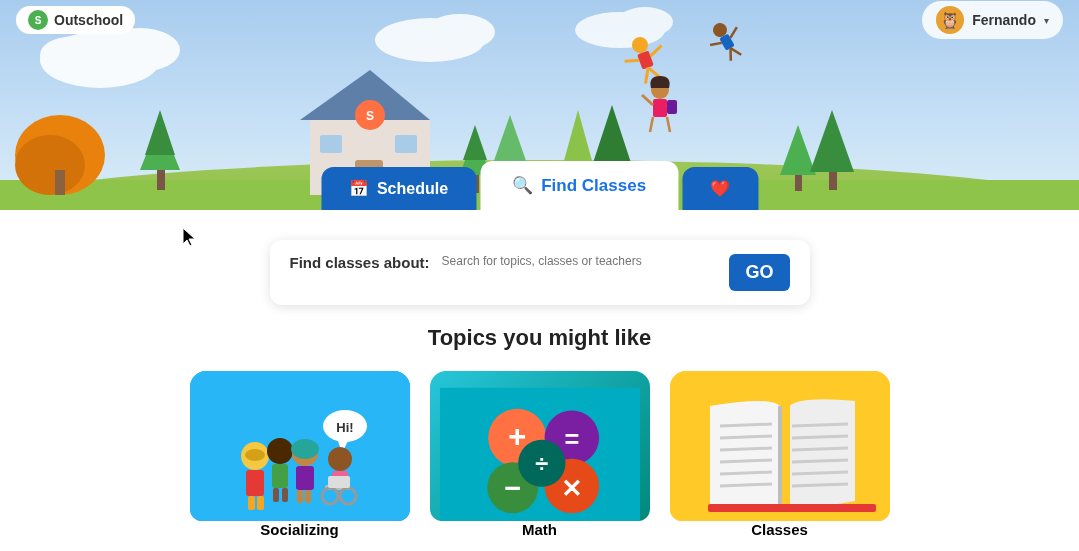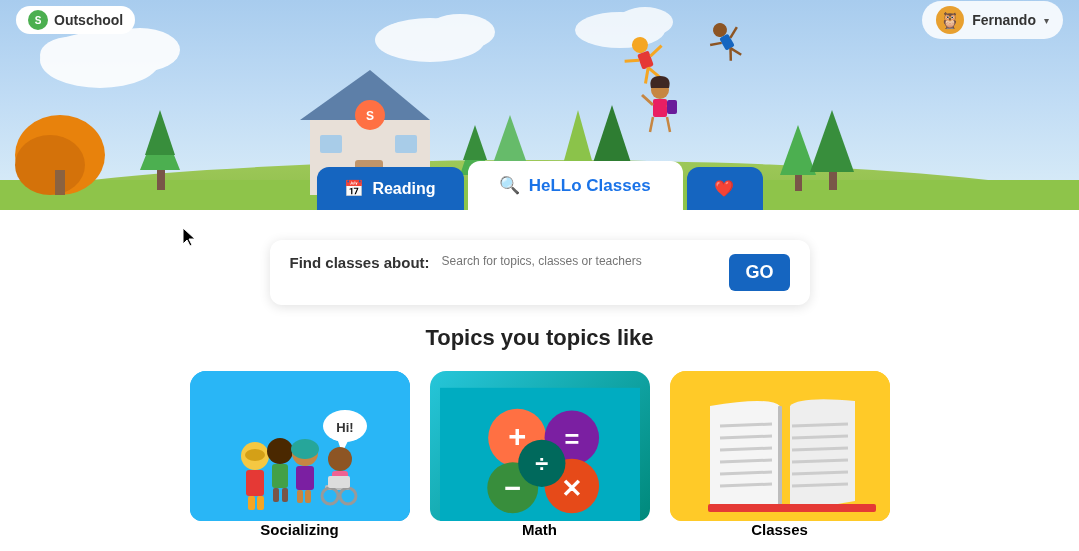--- a/index.html
+++ b/index.html
@@ -377,42 +377,42 @@
       <div class="avatar">🦉</div>
       <span class="user-name">Fernando</span>
       <span class="chevron">▾</span>
     </div>
   </div>
 
 
   <div class="tab-nav">
     <div class="tab tab-schedule">
       <span>📅</span>
-      <span>Reading</span>
+      <span>Schedule</span>
     </div>
     <div class="tab tab-find">
       <span>🔍</span>
-      <span>HeLLo Classes</span>
+      <span>Find Classes</span>
     </div>
     <div class="tab tab-saved">
       <span>❤️</span>
     </div>
   </div>
 </div>
 
 <div class="main-content">
 
   <div class="search-container">
     <span class="search-label">Find classes about:</span>
     <input class="search-input" type="text" placeholder="Search for topics, classes or teachers" style="">
     <button class="go-button">GO</button>
   </div>
 
   <div class="topics-section">
-    <div class="topics-title">Topics you topics like</div>
+    <div class="topics-title">Topics you might like</div>
 
     <div class="topics-grid">
 
       <div class="topic-card">
         <div class="topic-image">
           <div class="social-card-bg">
 
             <svg width="220" height="150" viewBox="0 0 220 150">
               <rect width="220" height="150" fill="#29b6f6"></rect>
 

